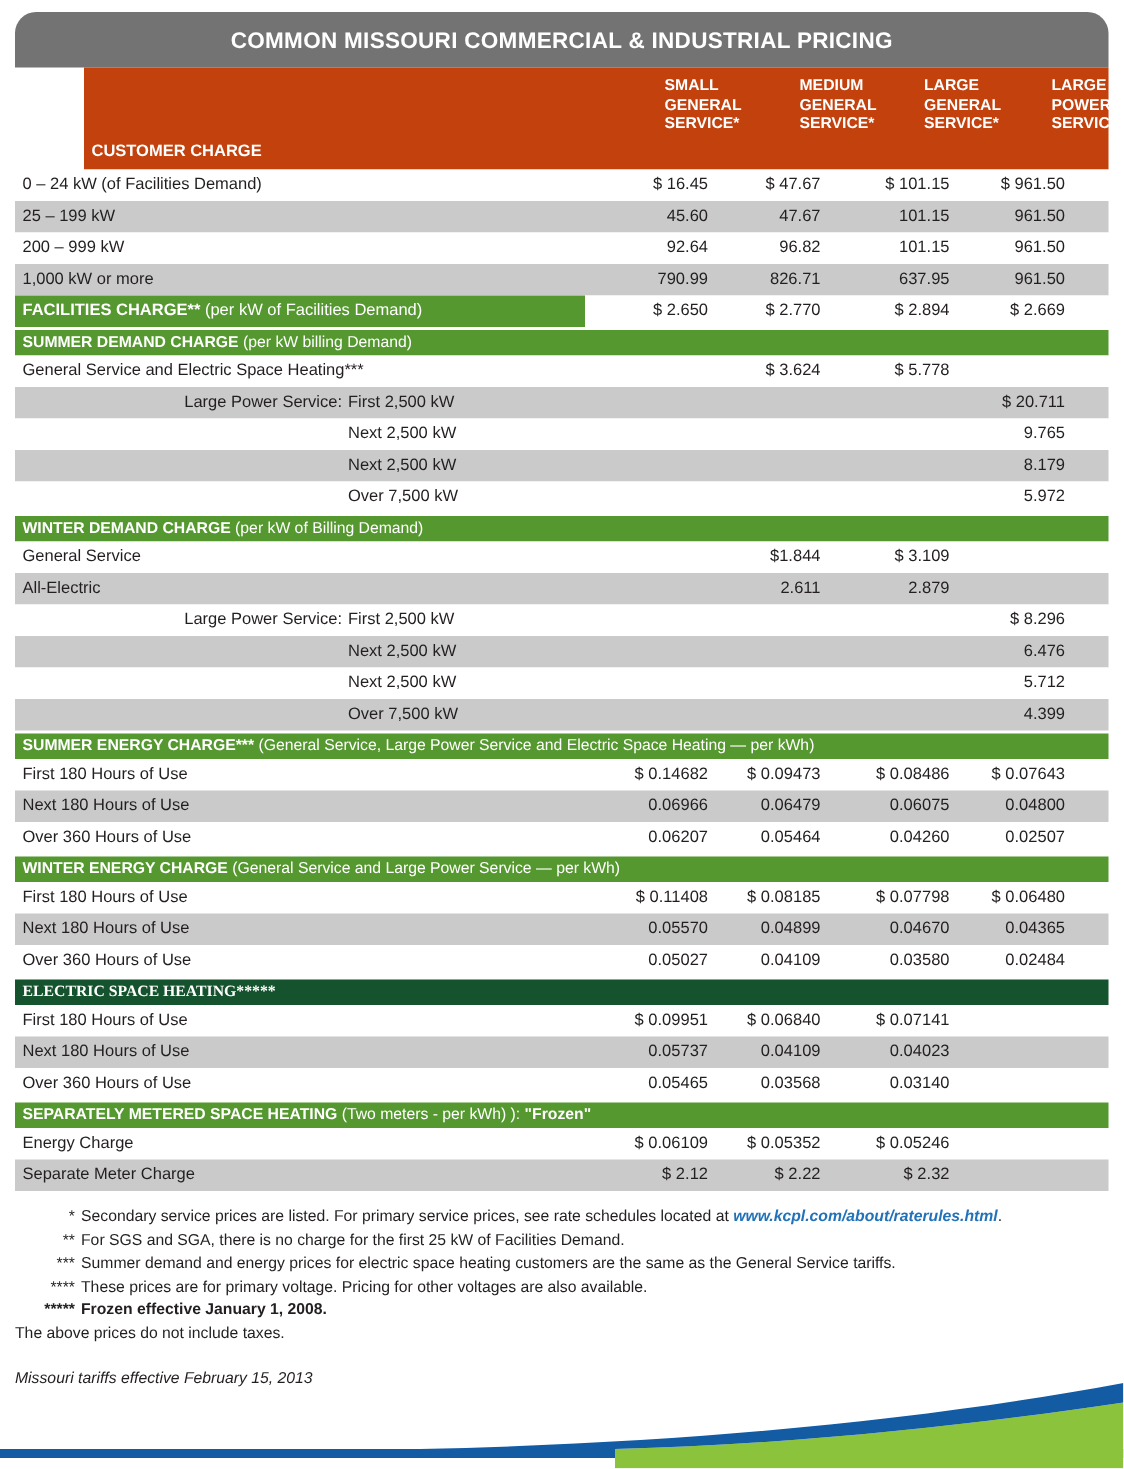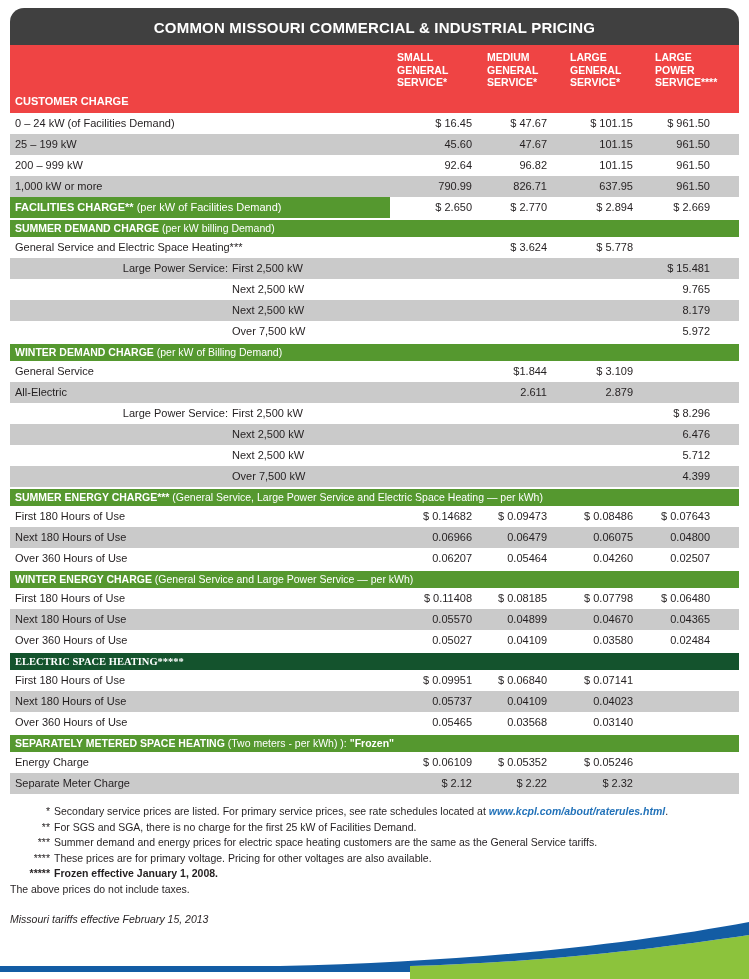--- a/index.html
+++ b/index.html
@@ -5,30 +5,30 @@
   html,body { margin:0; padding:0; }
   body {
     width:749px; height:979px; background:#ffffff; position:relative; overflow:hidden;
     font-family:"Liberation Sans", sans-serif; color:#231F20;
     -webkit-font-smoothing:antialiased;
   }
   .doc { position:absolute; left:10px; top:8px; width:729px; }
 
   
   .title-bar {
-    background:#404040; height:37px; border-radius:14px 14px 0 0;
+    background:#737373; height:37px; border-radius:14px 14px 0 0;
     color:#fff; font-weight:bold; font-size:15px; letter-spacing:.2px;
     text-align:center; line-height:39px; white-space:nowrap;
   }
 
   
   .grid { display:grid; grid-template-columns:380px 82px 75px 86px 77px 29px; }
 
   
-  .green-header { background:#ef4444; }
+  .green-header { background:#c2410c;margin-left:46px; }
   .head-grid { align-items:start; padding-top:6px; height:40px; }
   .hcell { color:#fff; font-weight:bold; font-size:10.5px; line-height:12.5px; }
   .h1 { padding-left:7px; } .h2 { padding-left:15px; } .h3 { padding-left:23px; } .h4 { padding-left:22px; }
   .customer-line { color:#fff; font-weight:bold; font-size:11px; height:22px; line-height:20px; padding-left:5px; }
 
   
   .section-head {
     margin-top:2px; height:17px; line-height:17px; color:#fff; font-size:10.5px;
     padding-left:5px; white-space:nowrap; overflow:hidden;
   }
@@ -127,21 +127,21 @@
         <div class="cell val">$ 3.624</div>
         <div class="cell val">$ 5.778</div>
         <div class="cell val"></div>
         <div class="cell"></div>
       </div>
       <div class="grid row shade">
         <div class="cell label"><span class="lps-prefix">Large Power Service:</span><span class="lab-text">First 2,500 kW</span></div>
         <div class="cell val"></div>
         <div class="cell val"></div>
         <div class="cell val"></div>
-        <div class="cell val">$ 15.481</div>
+        <div class="cell val">$ 20.711</div>
         <div class="cell"></div>
       </div>
       <div class="grid row">
         <div class="cell label"><span class="lps-prefix"></span><span class="lab-text">Next 2,500 kW</span></div>
         <div class="cell val"></div>
         <div class="cell val"></div>
         <div class="cell val"></div>
         <div class="cell val">9.765</div>
         <div class="cell"></div>
       </div>

